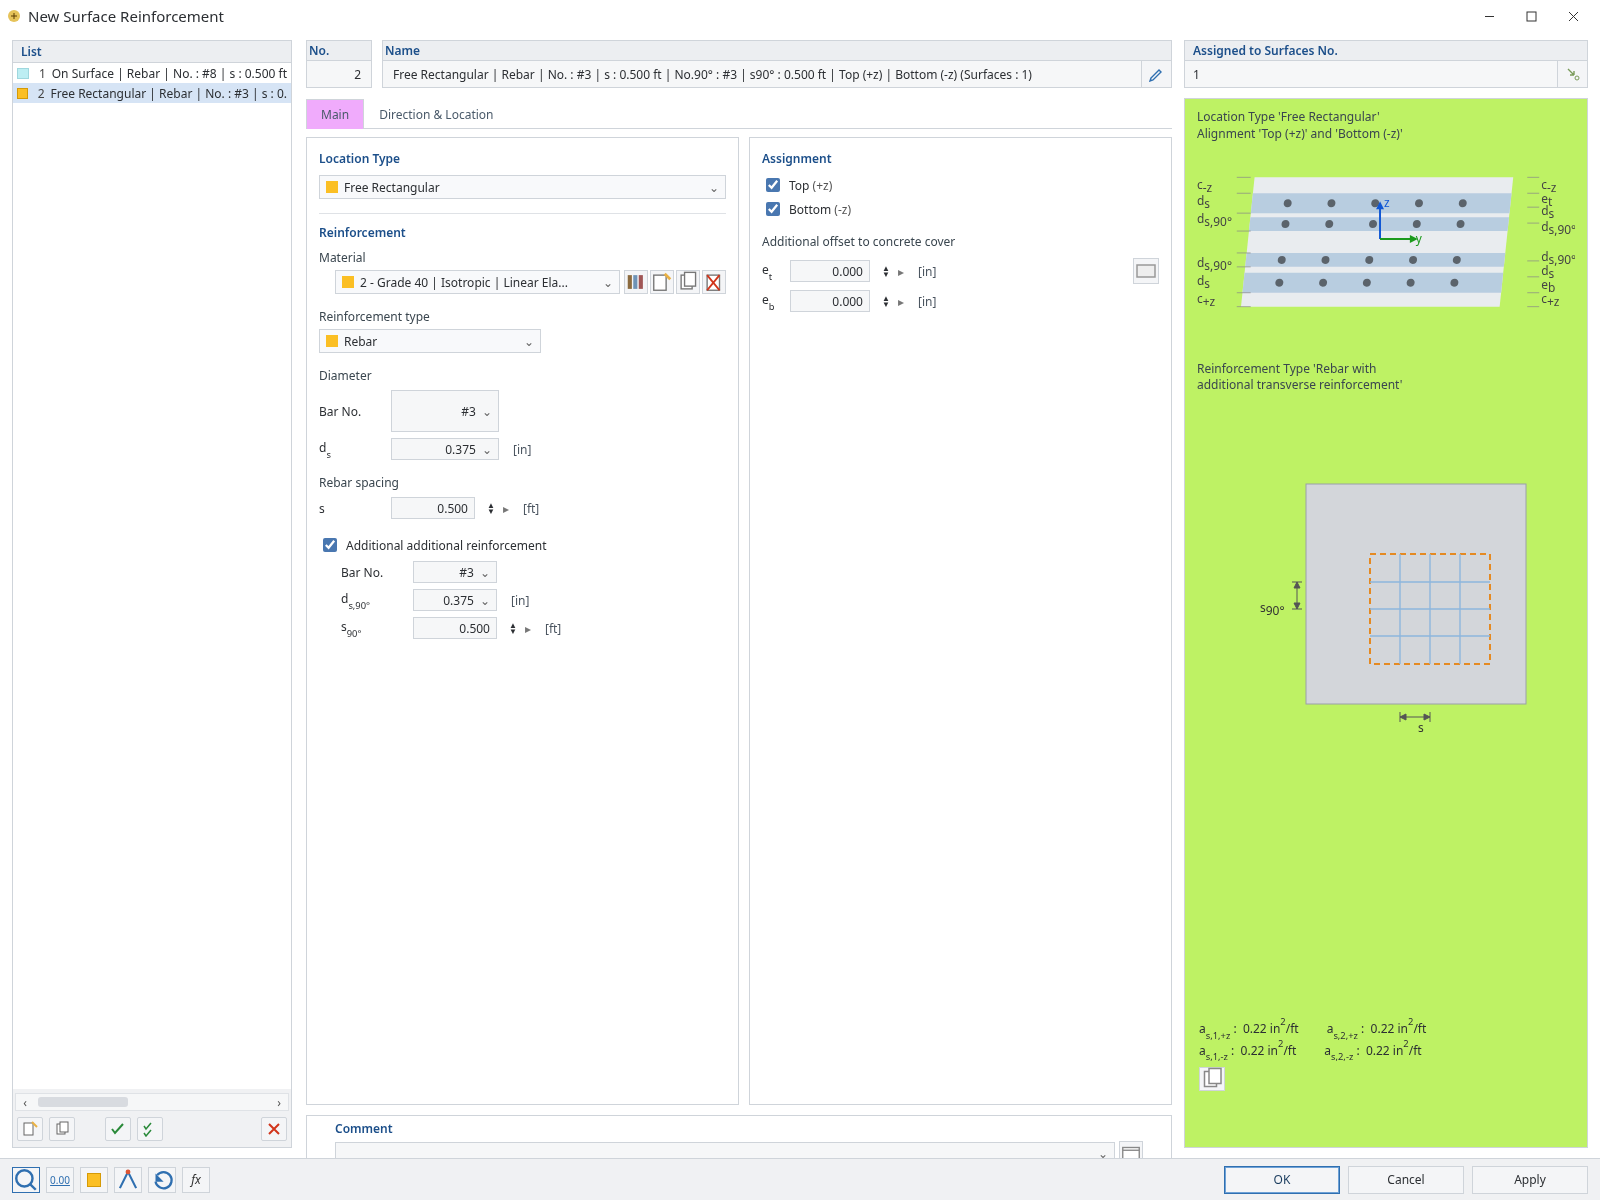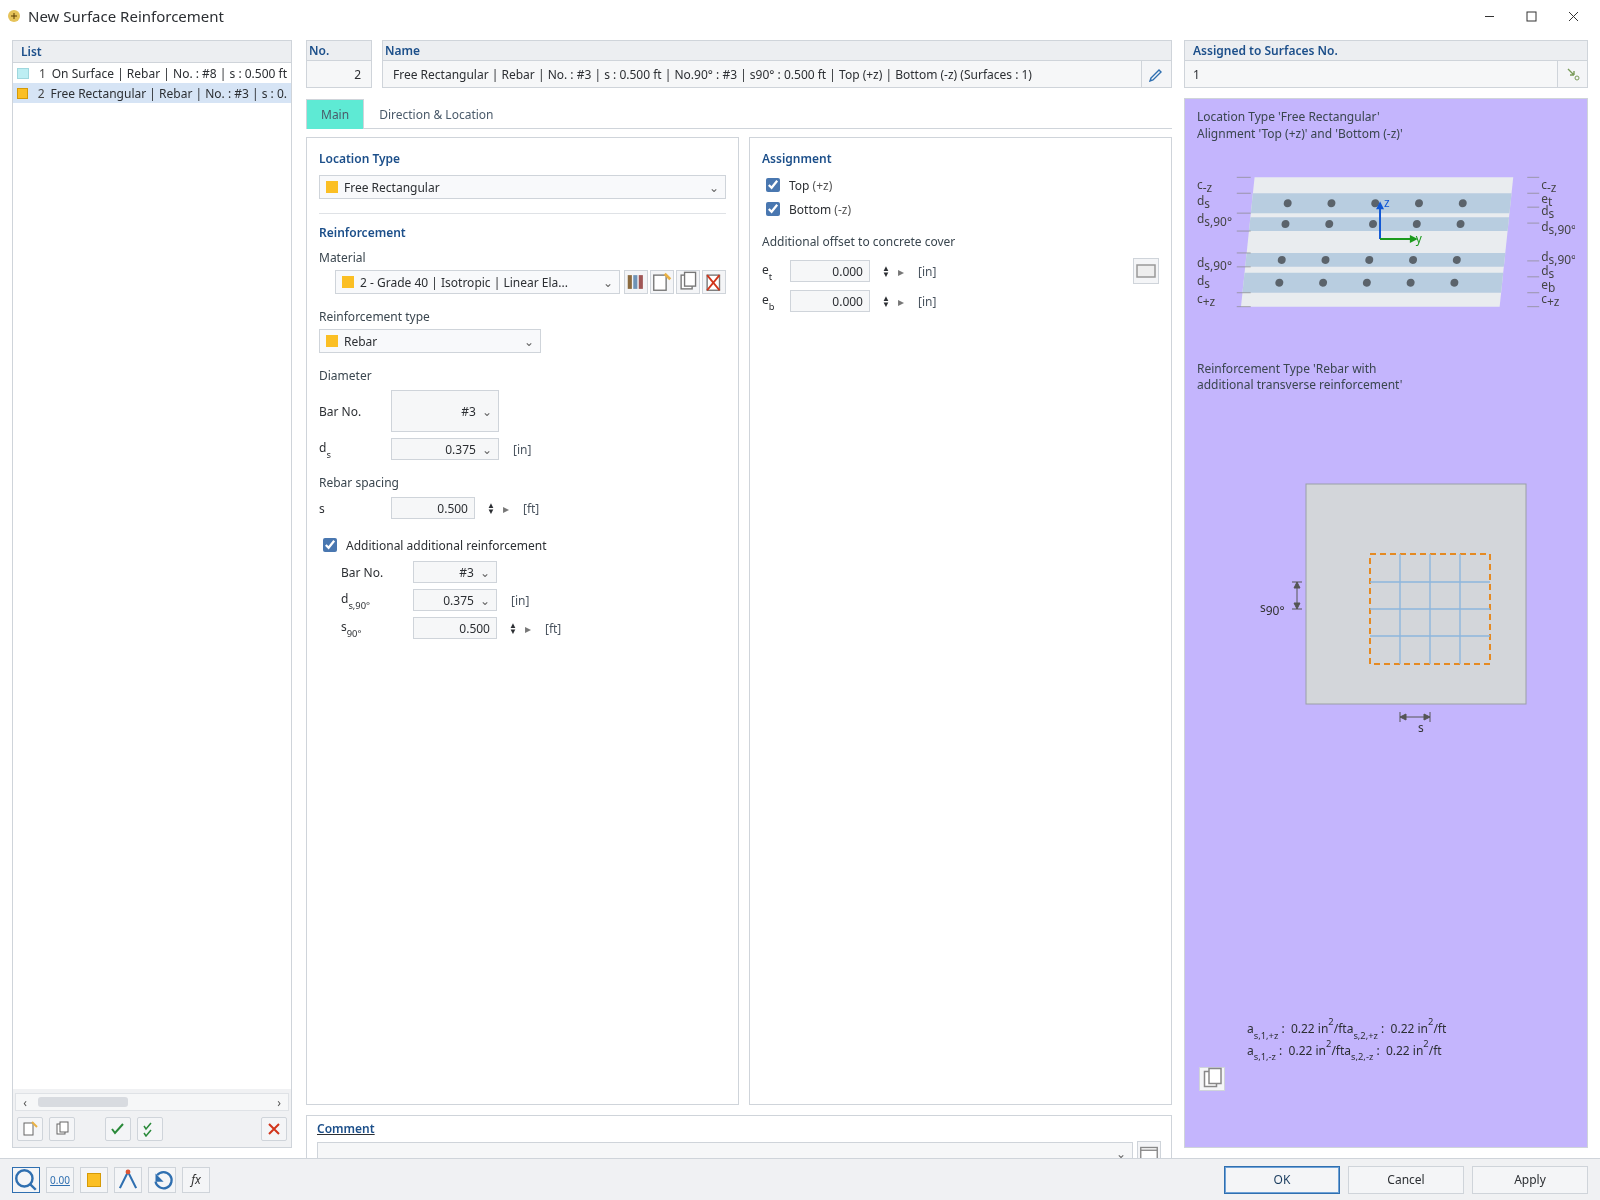--- a/index.html
+++ b/index.html
@@ -60,21 +60,21 @@
   .name-block{flex:1;}
   .lbl{display:block;color:var(--accent);font-weight:600;height:20px;display:flex;align-items:center;padding-left:2px;background:#eceef1;border:1px solid var(--border);border-bottom:none;}
   .lbl-plain{display:block;color:var(--accent);font-weight:600;margin-bottom:4px;}
   .no-input{width:66px;height:28px;border:1px solid var(--border);background:#f6f7f8;text-align:right;padding:0 10px;}
   .name-wrap{display:flex;height:28px;}
   .name-input{flex:1;height:28px;border:1px solid var(--border);background:#f6f7f8;padding:0 10px;}
   .name-edit{width:30px;height:28px;border:1px solid var(--border);border-left:none;background:#f4f5f7;display:flex;align-items:center;justify-content:center;}
 
   .tabs{margin-top:10px;display:flex;border-bottom:1px solid var(--border);}
   .tab{padding:6px 14px;border:1px solid transparent;border-bottom:none;position:relative;top:1px;color:#4a5a6a;}
-  .tab.active{border-color:var(--border);background:#5eead4;}
+  .tab.active{border-color:var(--border);background:#f0abfc;}
 
   .tab-content{display:flex;gap:10px;height:calc(100% - 58px - 26px - 56px);margin-top:8px;}
   .col{flex:1;border:1px solid var(--border);background:#ffffff;padding:10px 12px;overflow:hidden;}
   .col.left-col{flex:0 0 50%;}
   .col-head{color:var(--accent);font-weight:600;margin:2px 0 8px;}
 
   .loc-select{display:flex;align-items:center;height:24px;border:1px solid var(--border);background:#f8f9fb;padding:0 6px;gap:6px;}
   .sq-yellow{width:12px;height:12px;background:var(--yellow);}
   .chev{margin-left:auto;color:#666;}
 
@@ -99,46 +99,46 @@
   .spin span{height:6px;line-height:6px;font-size:8px;}
 
   .assign-block .chk{display:flex;align-items:center;gap:6px;margin:4px 0;}
   .chk input{width:14px;height:14px;accent-color:#4977b0;}
 
   .offset-row{display:flex;align-items:center;gap:8px;margin:6px 0;}
   .offset-row .lbl-k{width:20px;}
   .offset-row .input-box{width:80px;}
   .off-icon{margin-left:auto;width:26px;height:26px;border:1px solid var(--border);background:#f4f5f7;display:flex;align-items:center;justify-content:center;}
 
-  .comment{margin-top:10px;border:1px solid var(--border);background:#ffffff;height:52px;padding:4px 10px;display:flex;flex-direction:column;text-decoration:underline;}
+  .comment{margin-top:10px;border:1px solid var(--border);background:#ffffff;height:52px;padding:4px 28px;display:flex;flex-direction:column;}
   .comment-row{display:flex;align-items:center;gap:4px;}
   .comment-sel{flex:1;height:22px;border:1px solid var(--border);background:#f6f7f8;display:flex;align-items:center;padding:0 6px;}
 
   
   .right-panel{position:absolute;right:12px;top:8px;width:404px;bottom:10px;display:flex;flex-direction:column;}
   .assigned-header{height:20px;background:#eceef1;border:1px solid var(--border);border-bottom:none;padding:0 8px;display:flex;align-items:center;color:var(--accent);font-weight:600;}
   .assigned-row{display:flex;height:28px;}
   .assigned-input{flex:1;border:1px solid var(--border);background:#f6f7f8;padding:0 8px;}
   .assigned-btn{width:30px;height:28px;border:1px solid var(--border);border-left:none;background:#f4f5f7;display:flex;align-items:center;justify-content:center;}
 
-  .figure-panel{flex:1;border:1px solid var(--border);background:#c4b5fd;margin-top:10px;padding:10px 12px;overflow:hidden;position:relative;}
+  .figure-panel{flex:1;border:1px solid var(--border);background:#bef264;margin-top:10px;padding:10px 12px;overflow:hidden;position:relative;}
   .fig-caption{color:#3a464f;line-height:1.4;}
   .svg-wrap{display:flex;justify-content:center;margin-top:14px;}
 
   
   .footer{position:absolute;left:0;right:0;bottom:0;height:42px;display:flex;align-items:center;padding:0 12px;background:var(--panel2);border-top:1px solid var(--border);}
   .footer-left{display:flex;gap:6px;}
   .ftool{width:28px;height:26px;border:1px solid var(--border);background:#f4f5f7;display:flex;align-items:center;justify-content:center;}
   .ftool.blue-border{border-color:#2f6fb0;}
   .footer-right{margin-left:auto;display:flex;gap:8px;}
   .btn{width:116px;height:28px;border:1px solid var(--border);background:#f4f5f7;display:flex;align-items:center;justify-content:center;}
   .btn.primary{border-color:#2f6fb0;box-shadow:inset 0 0 0 1px #6ea1d6;color:#1a3c5e;}
 
   .as-table{position:absolute;left:14px;bottom:56px;right:14px;font-size:11px;color:#333;}
-  .as-table .tr{display:flex;margin-left:48px;}
+  .as-table .tr{display:flex;gap:28px;}
   .as-table .td{white-space:nowrap;}
   .copy-btn{width:26px;height:24px;border:1px solid var(--border);background:#f4f5f7;display:flex;align-items:center;justify-content:center;margin-top:6px;}
 </style>
 </head>
 <body>
 
 <div class="titlebar">
   <div class="title-left">
     <span class="title-icon">
       <svg viewBox="0 0 16 16">

